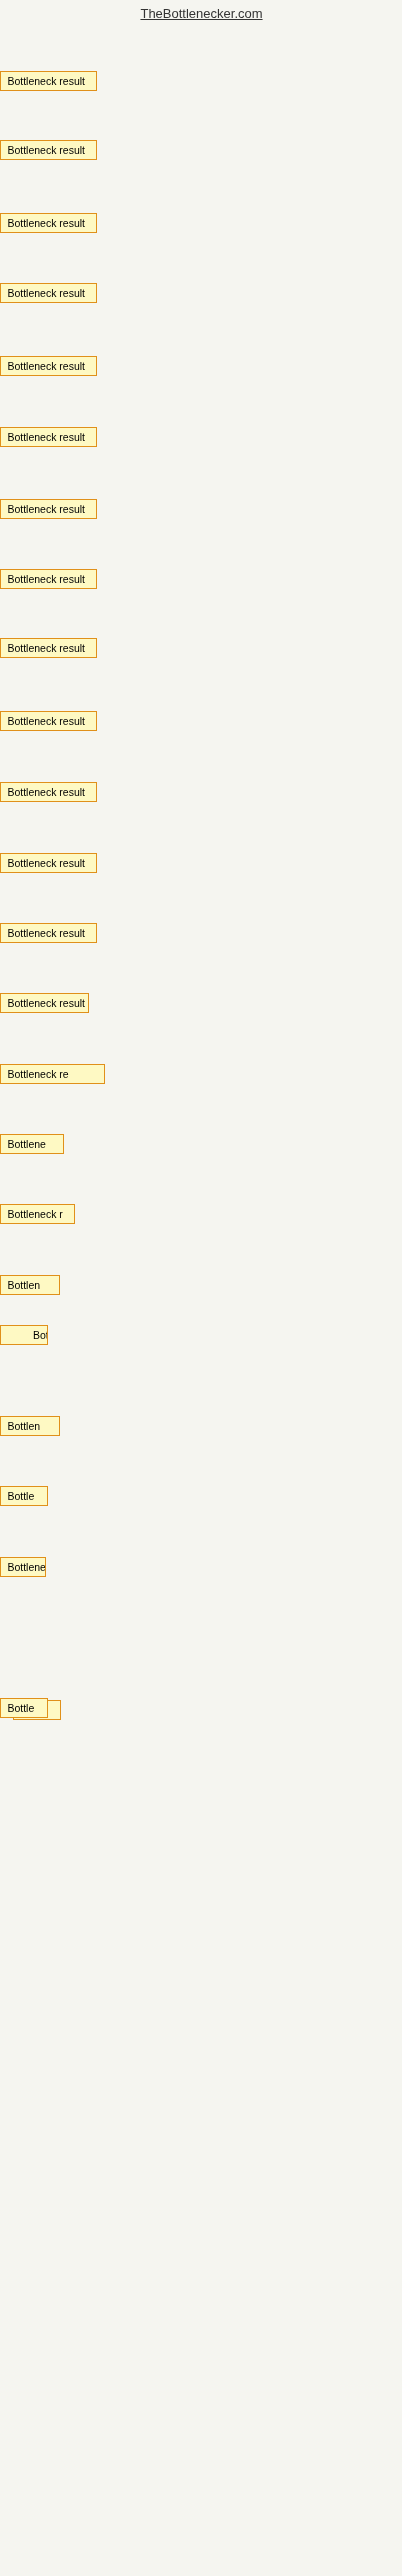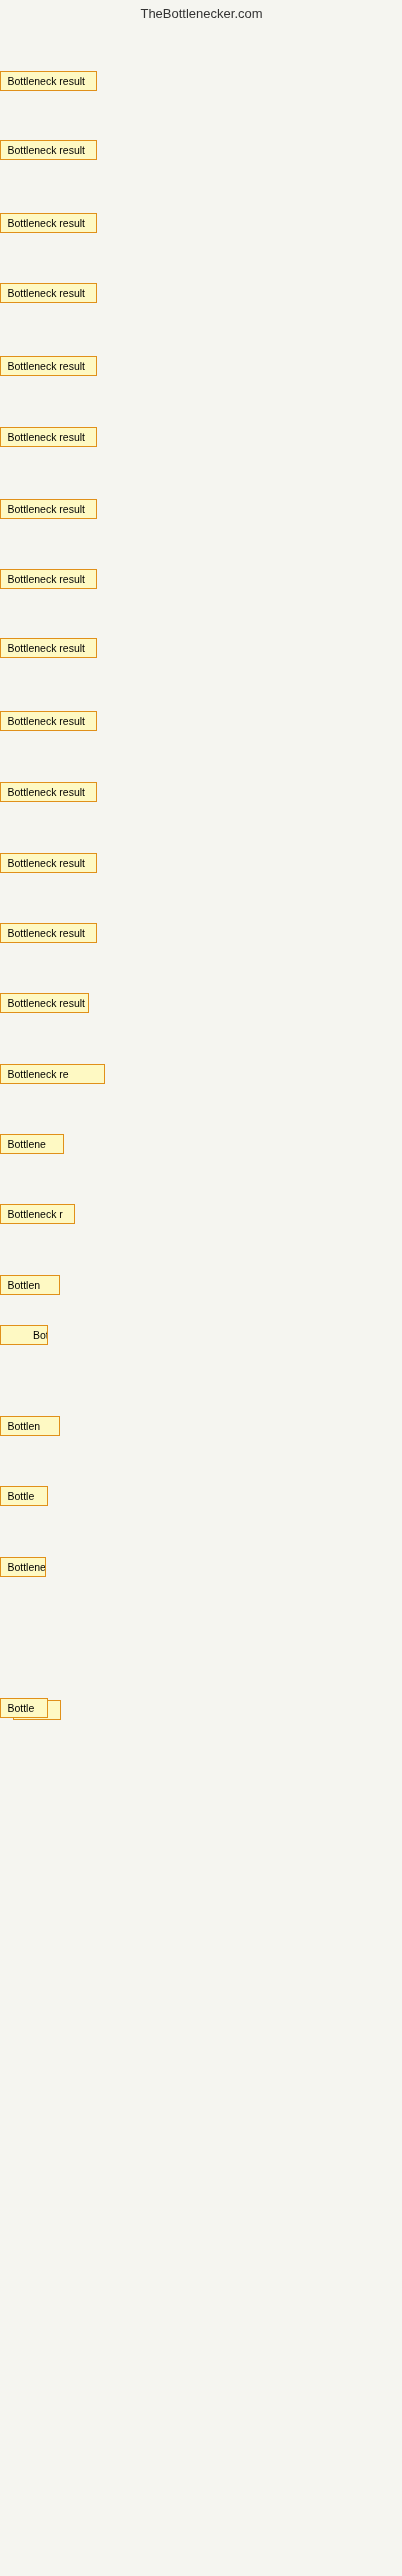--- a/index.html
+++ b/index.html
@@ -15,20 +15,21 @@
       font-family: Arial, sans-serif;
       position: relative;
     }
 
     .site-title {
       text-align: center;
       font-size: 13px;
       color: #333;
       padding: 6.4px 0 3.2px 0;
       font-weight: normal;
+      text-decoration: underline;
     }
 
     .bottleneck-item {
       position: absolute;
       left: 0;
       background-color: #fef9c3;
       border: 0.8px solid #e0901a;
       padding: 3.2px 6.4px;
       font-size: 10.5px;
       color: #000;

